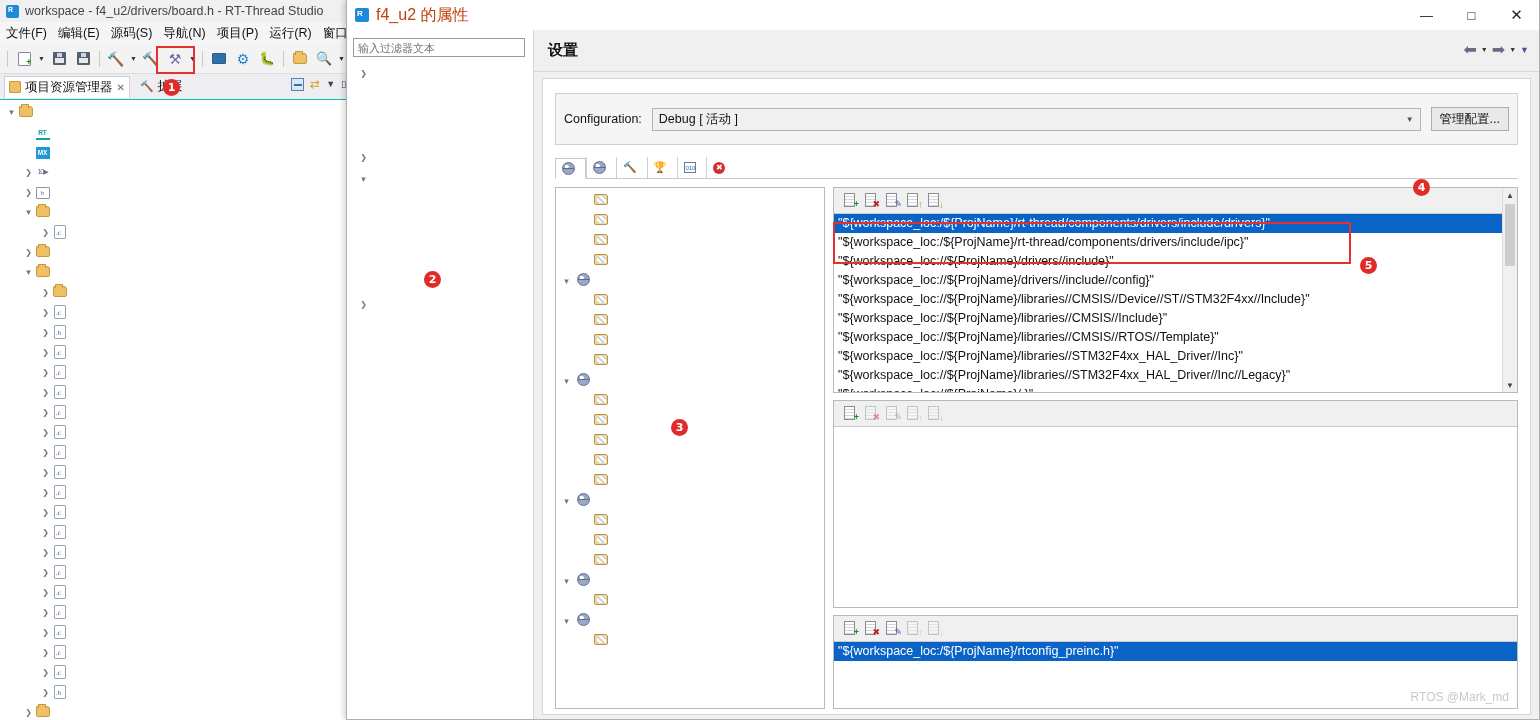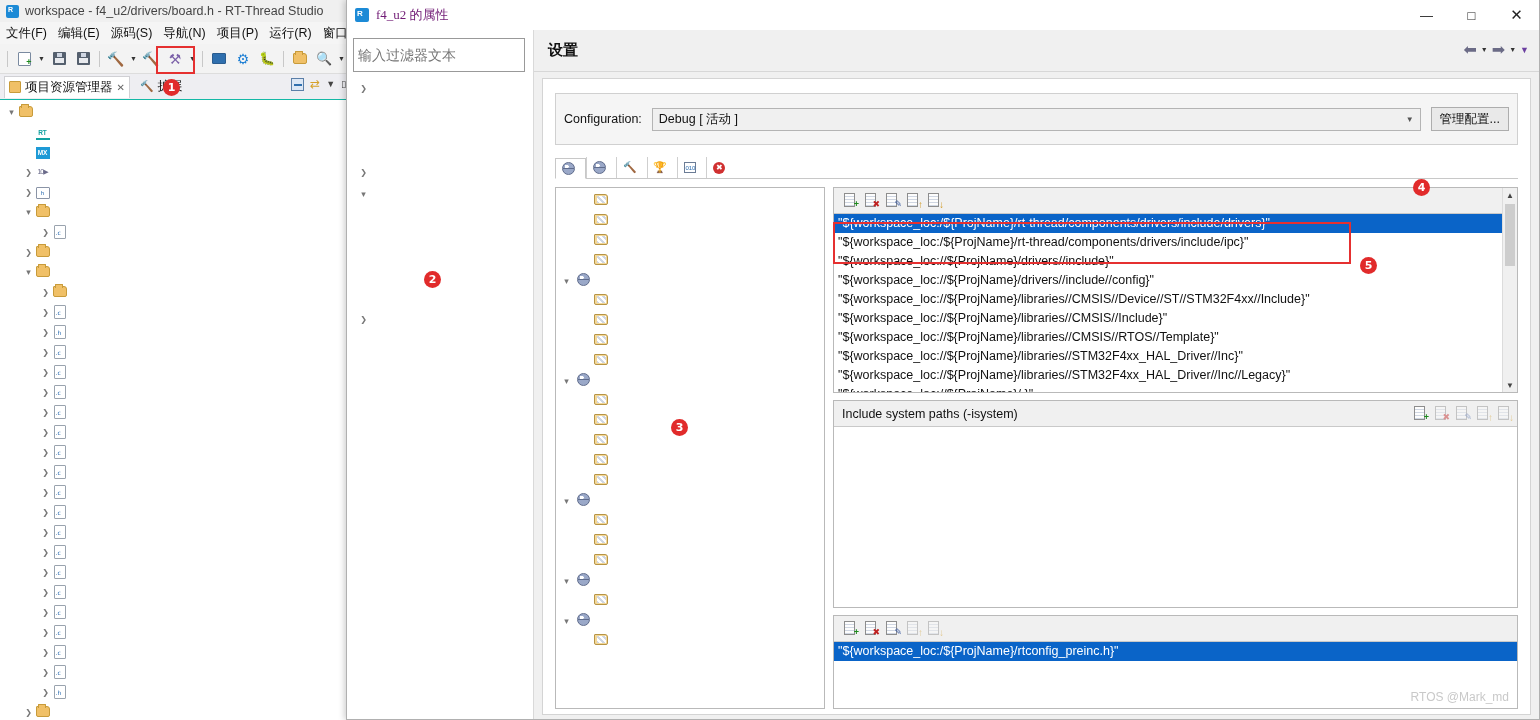--- a/index.html
+++ b/index.html
@@ -108,35 +108,35 @@
   
   #dialog {
     position: absolute; left: 346px; top: 0; width: 1194px; height: 720px;
     background: #f0f0f0; border: 1px solid #b0b0b0; border-top: none;
     box-shadow: -2px 0 6px rgba(0,0,0,.18);
   }
   .dlg-title {
     height: 30px; background: #ffffff; display: flex; align-items: center;
     padding-left: 8px; gap: 7px; position: relative;
   }
-  .dlg-title-text { font-size: 13px; color: #701a75; font-family: Liberation Serif, serif; }
+  .dlg-title-text { font-size: 16px; color: #c2410c; }
   .wbtns { position: absolute; right: 0; top: 0; height: 30px; display: flex; }
   .wbtn { width: 45px; height: 30px; display: flex; align-items: center;
           justify-content: center; font-size: 13px; color: #222; }
   .wbtn.close { font-size: 15px; }
 
   .dlg-body { position: absolute; left: 0; top: 30px; right: 0; bottom: 0;
               background: #ffffff; display: flex; }
 
   
   .dlg-left { width: 186px; flex: 0 0 186px; background: #ffffff;
               padding: 8px 6px 0 6px; }
   .filterbox {
-    width: 172px; height: 34px; border: 1px solid #999; background: #fff;
-    font-size: 14px; color: #4c1d95; padding: 2px 4px; outline: none;
+    width: 172px; height: 19px; border: 1px solid #999; background: #fff;
+    font-size: 11px; color: #4c1d95; padding: 2px 4px; outline: none;
   }
   .dnav { margin-top: 6px; }
   .dnrow { height: 21px; display: flex; align-items: center; font-size: 12.5px;
            color: #111; white-space: nowrap; }
   .dnrow .twist { width: 13px; flex: 0 0 13px; }
   .dnlabel.sel { background: #d6d6d6; padding: 0 3px; }
 
   .dlg-sep { width: 1px; background: #d9d9d9; }
 
   
@@ -773,21 +773,20 @@
                   </div>
                 <div class="lb-scroll">
                   <div class="sb-up">▲</div>
                   <div class="sb-thumb"></div>
                   <div class="sb-dn" style="position:absolute;bottom:0;left:0;right:0;">▼</div>
                 </div>
               </div>
 
               <div class="listbox" style="height:208px;">
                 <div class="lb-head">
-                  <span class="lb-title">Include system paths (-isystem)</span>
                   <span class="lb-tools">
                     <span class="lbico">
                         <span class="page"></span>
                         <span class="dot-plus">+</span>
                       </span>
                     <span class="lbico" style="opacity:.45;">
                         <span class="page"></span>
                         <span class="dot-x">✖</span>
                       </span>
                     <span class="lbico" style="opacity:.45;">

